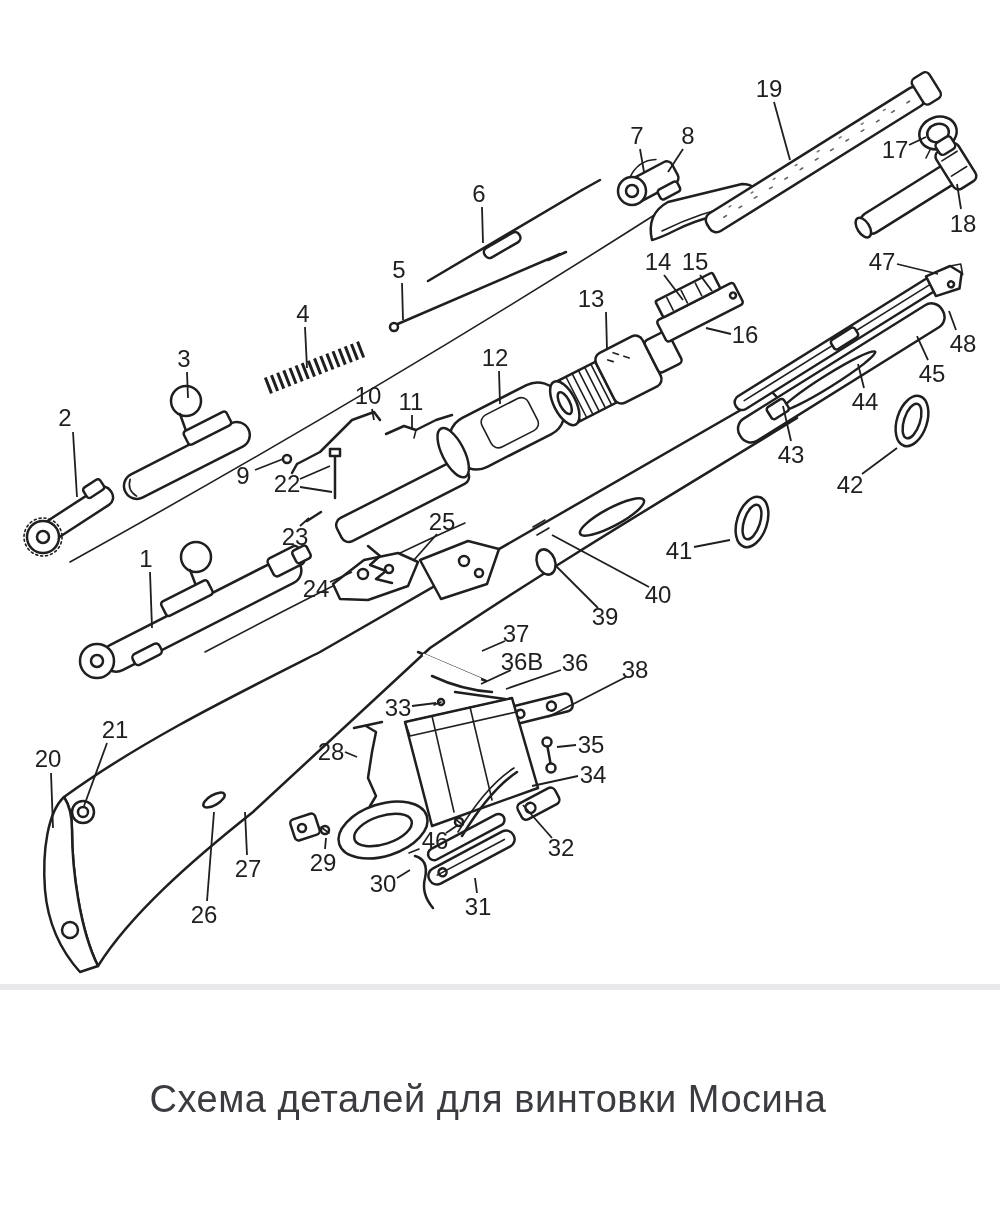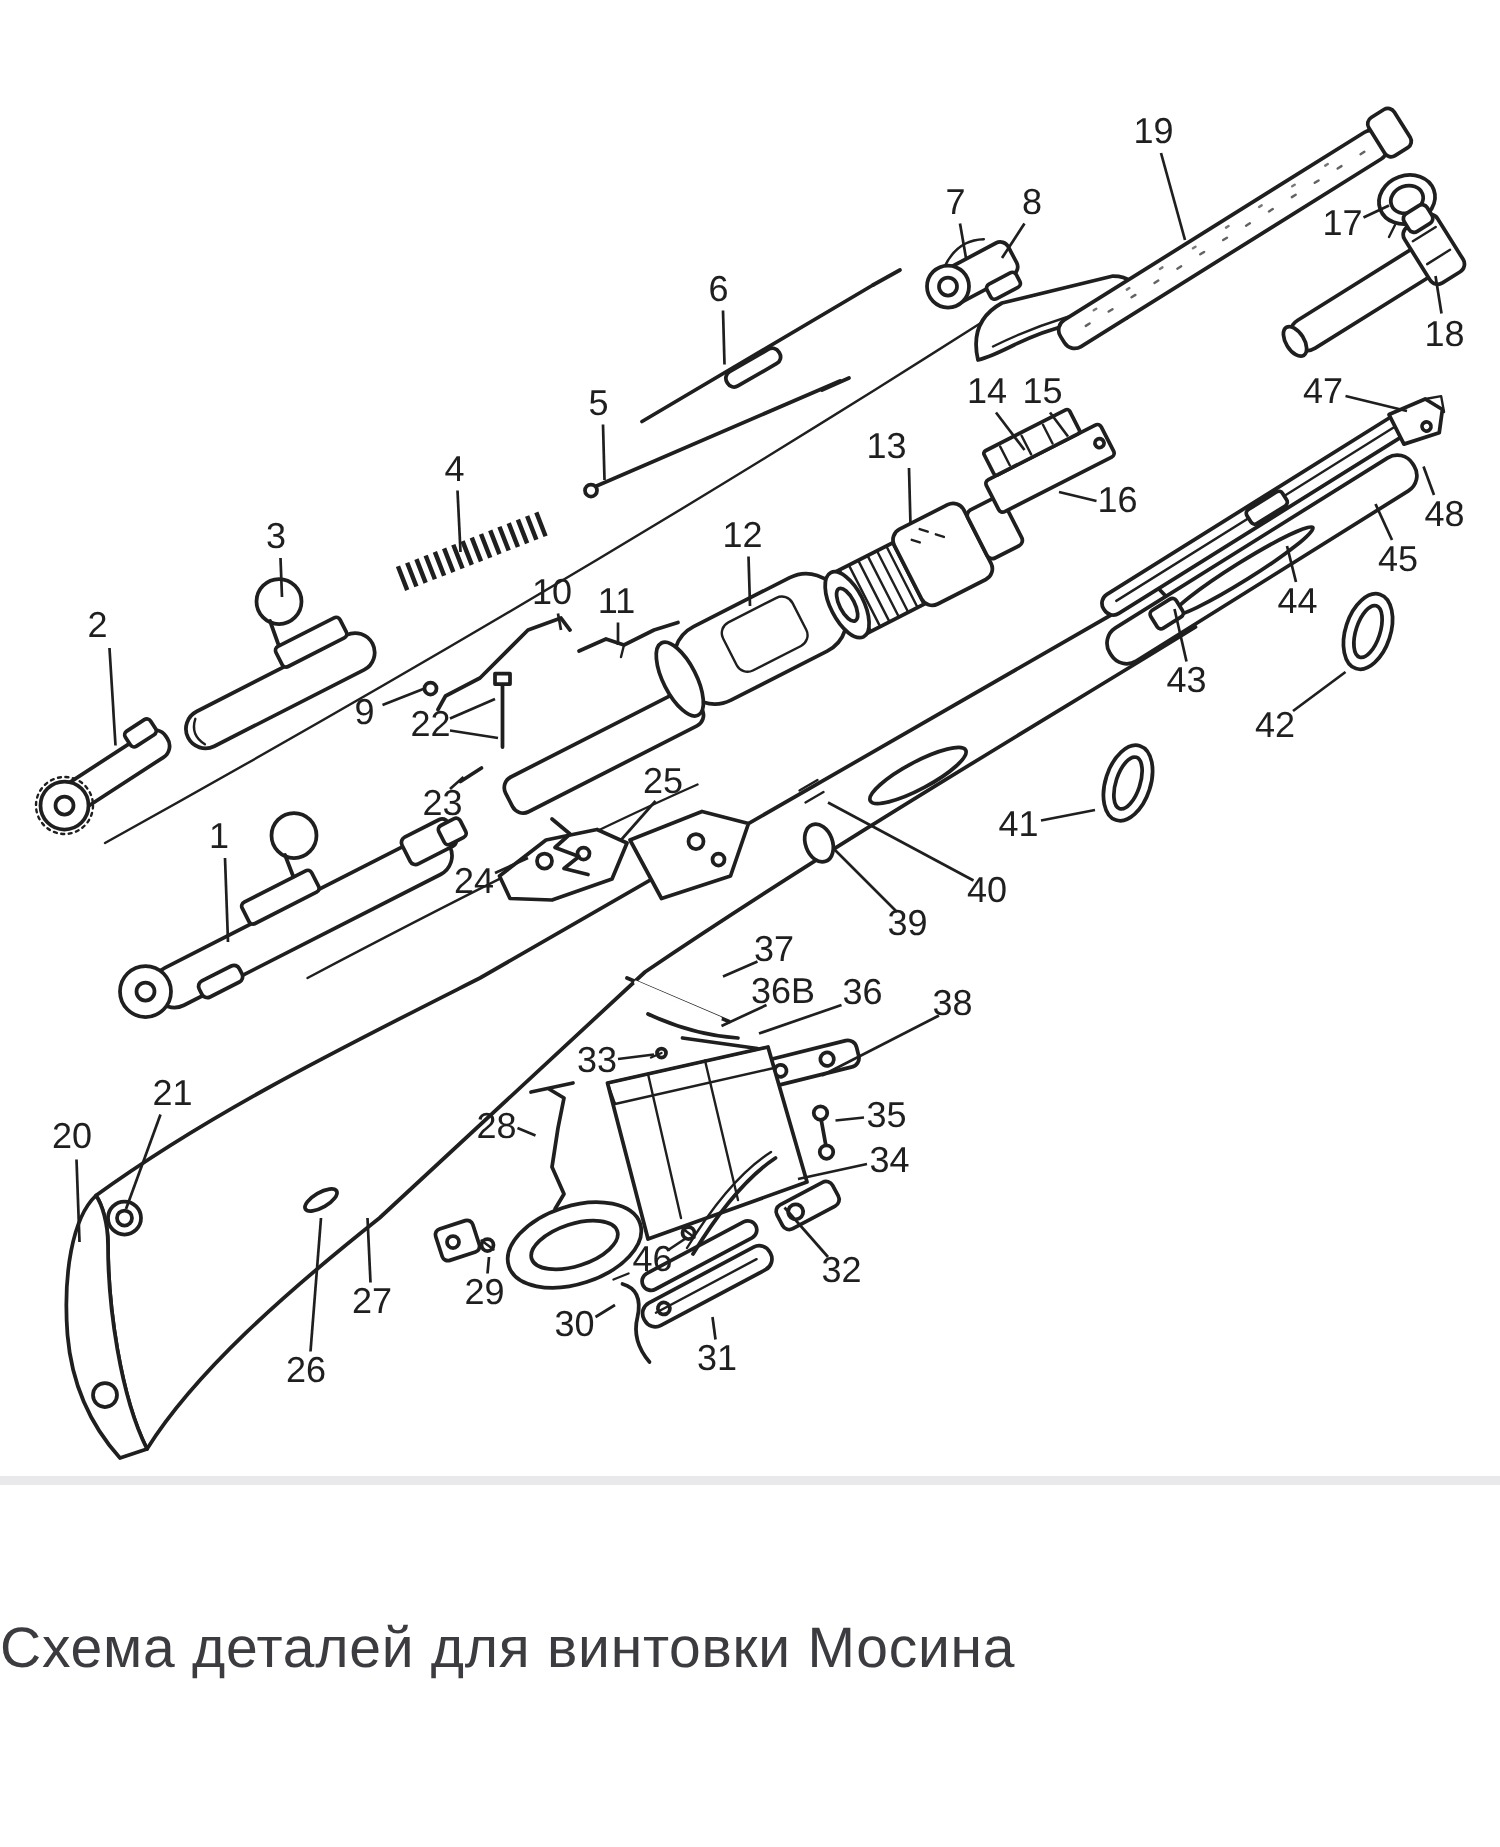--- a/index.html
+++ b/index.html
@@ -15,21 +15,21 @@
   .figure-area{position:absolute;left:0;top:0;width:1000px;height:984px;background:#fff;}
   svg{display:block;}
   .ink{stroke:var(--ink);fill:none;stroke-width:2.5;stroke-linecap:round;stroke-linejoin:round;}
   .inkf{stroke:var(--ink);fill:#ffffff;stroke-width:2.5;stroke-linecap:round;stroke-linejoin:round;}
   .thin{stroke-width:1.6;}
   .leader{stroke:var(--ink);stroke-width:1.8;}
   .plabel{font:400 24px "Liberation Sans",sans-serif;fill:var(--ink);text-anchor:middle;dominant-baseline:central;}
   .coil{stroke:var(--ink);stroke-width:17;stroke-dasharray:3 3.6;stroke-linecap:butt;fill:none;}
   .divider{position:absolute;left:0;top:984px;width:1000px;height:6px;background:var(--divider);}
   .caption{
-    position:absolute;left:0;top:1078px;width:976px;text-align:left;
+    position:absolute;left:0;top:1078px;width:976px;text-align:center;
     font-size:38px;font-weight:300;letter-spacing:.5px;color:var(--caption);
     font-family:"Liberation Sans",sans-serif;
   }
 </style>
 </head>
 <body style="background: rgb(255, 255, 255);">
 
 <div class="figure-area">
 <svg width="1000" height="984" viewBox="0 0 1000 984">
   <defs>

